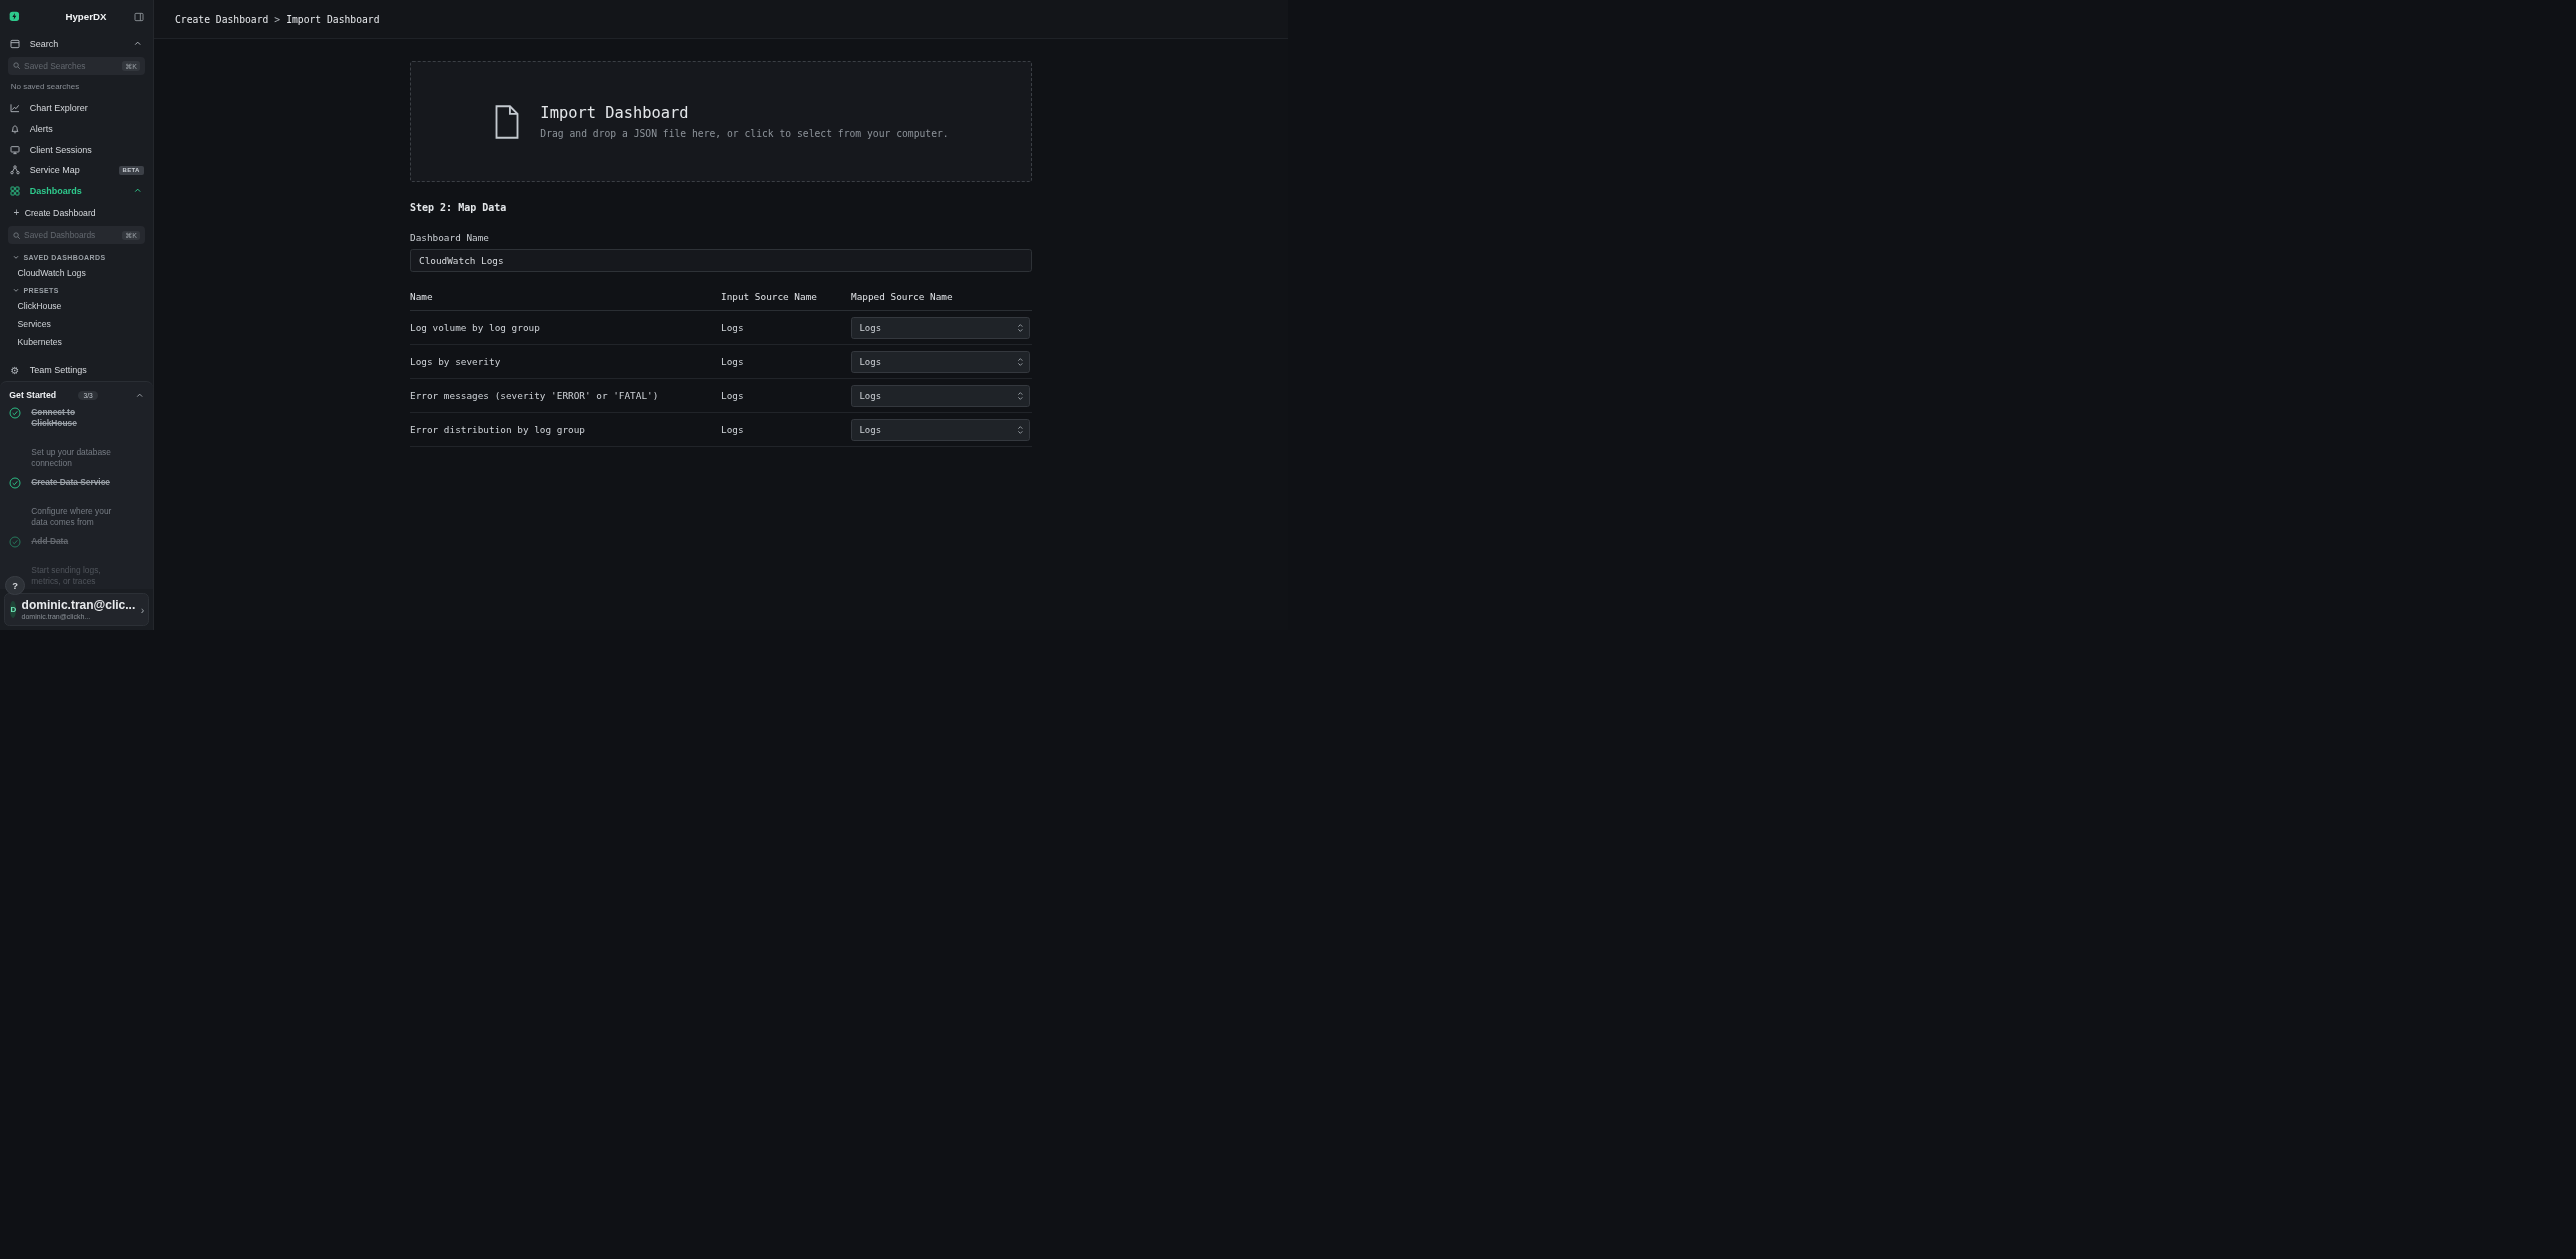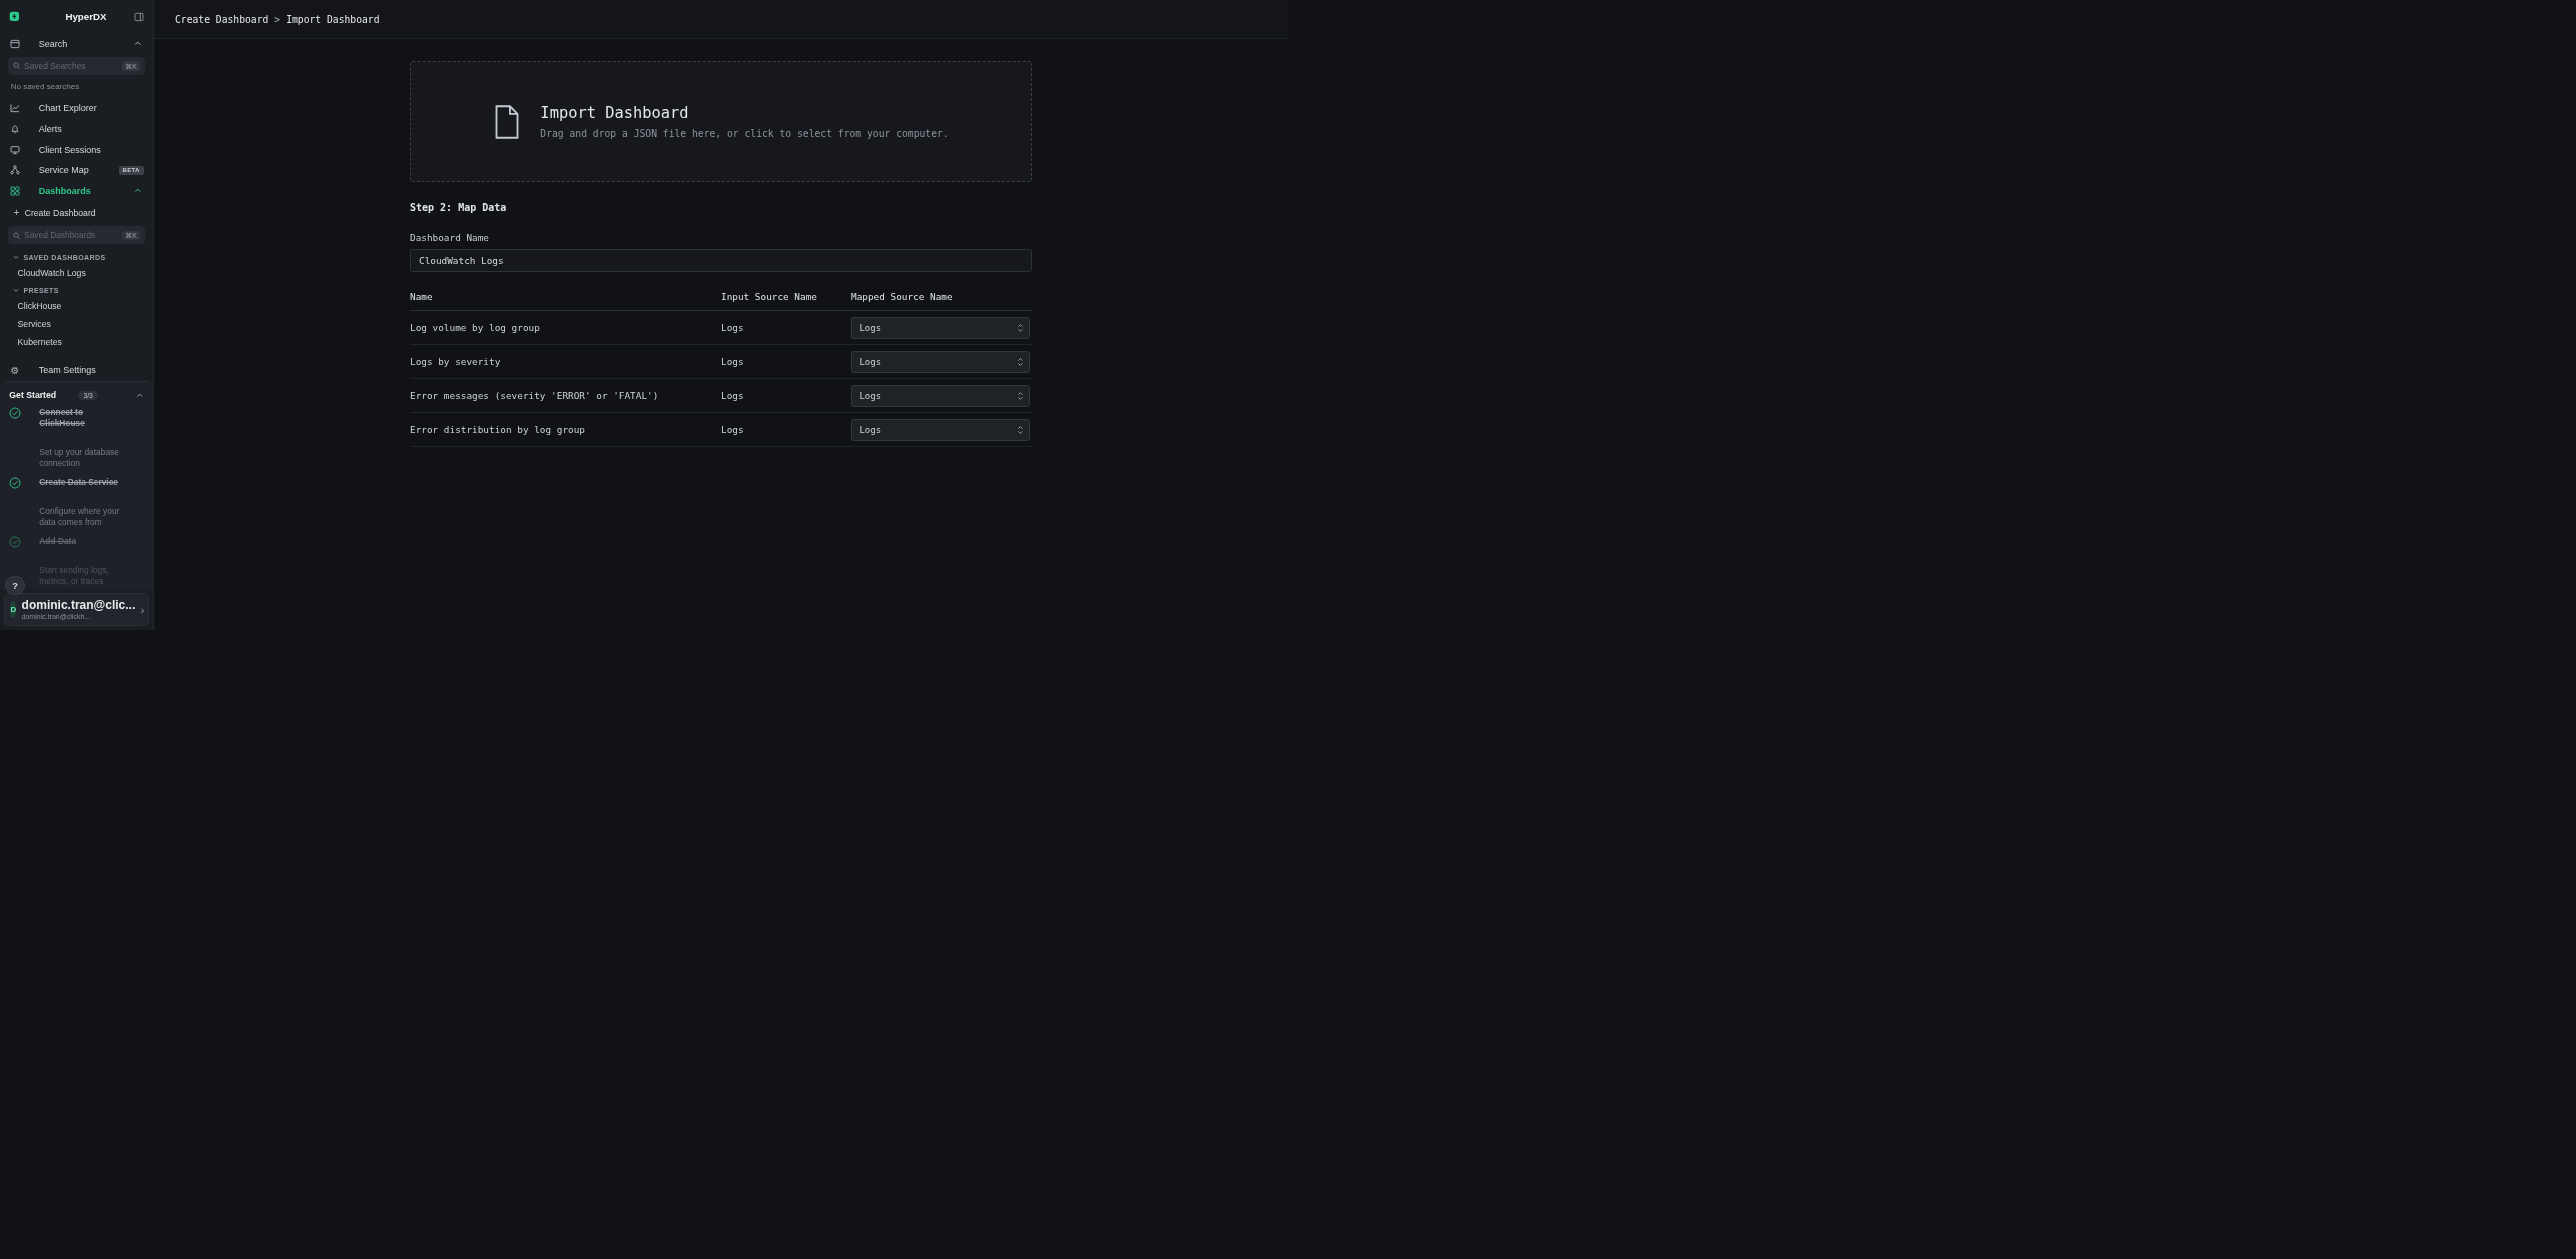--- a/index.html
+++ b/index.html
@@ -22,21 +22,21 @@
     position:relative;
   }
   .sb-header {
     height:35px; display:flex; align-items:center;
     padding:0 9.4px; gap:5.4px;
   }
   .sb-logo-text { font-weight:bold; font-size:9.7px; color:#f2f4f6; flex:1;padding-left:40px; }
   .sb-toggle { color:#8b9096; display:flex; cursor:pointer; }
 
   .sb-row {
-    display:flex; align-items:center; gap:18px;
+    display:flex; align-items:center; gap:9px;
     padding:5.4px 9.4px; font-size:9px; color:#d6d9dd;
     cursor:pointer;
   }
   .sb-row .grow { flex:1; }
   .sb-row .icn { display:flex; width:11.4px; justify-content:center; color:#aeb3b9; }
   .sb-row.green, .sb-row.green .icn { color:#2ec98c; font-weight:bold; }
 
   .sb-search {
     margin:2.7px 8px 4px; height:19px;
     background:#26292f; border-radius:4px;
@@ -75,21 +75,21 @@
     background:#1e2127; border-top:0.7px solid #2a2e34;
     border-radius:6.7px 6.7px 0 0;
     padding:6.7px 8px 2.7px; overflow:hidden;
   }
   .gs-title-row { display:flex; align-items:center; gap:22px; padding:1.3px 1.3px 6.7px; cursor:pointer; }
   .gs-title { font-weight:bold; font-size:8.7px; color:#eef0f3; }
   .gs-badge {
     font-size:6.7px; color:#bfc5cb; background:#2e3238;
     border-radius:6px; padding:1.3px 5.4px;
   }
-  .gs-step { display:flex; gap:18px; margin:0 1.3px 8.7px; align-items:flex-start; }
+  .gs-step { display:flex; gap:10px; margin:0 1.3px 8.7px; align-items:flex-start; }
   .gs-step .txt { flex:1; }
   .gs-step-title {
     font-size:8.4px; font-weight:bold; color:#9aa0a7;
     text-decoration:line-through; line-height:1.25; max-width:86px;
   }
   .gs-step-sub { font-size:8.4px; color:#767c84; line-height:1.25; margin-top:19px; max-width:91px; }
   .gs-step.faded { opacity:.55; }
 
   .help-bubble {
     position:absolute; left:5.4px; bottom:35px;

